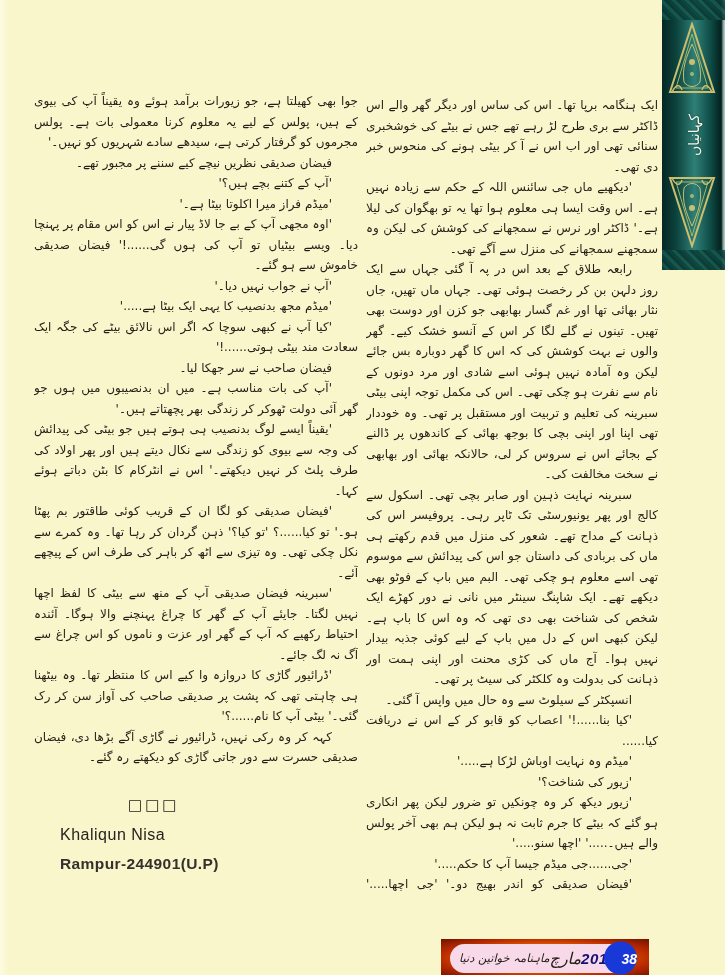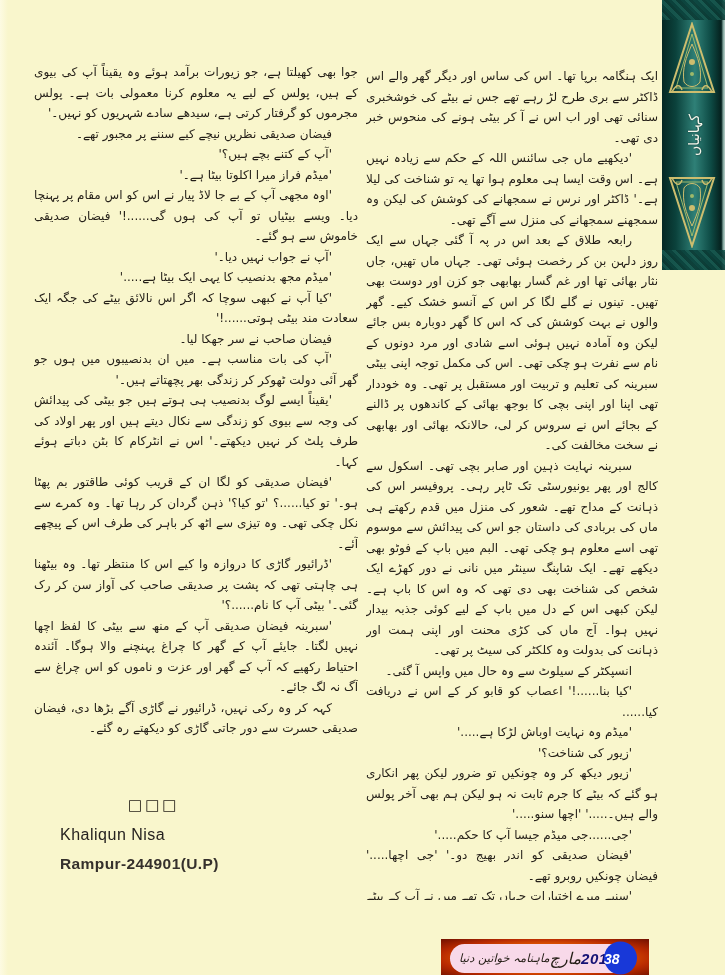--- a/index.html
+++ b/index.html
@@ -40,21 +40,21 @@
   }
   
   .col{
     position:absolute;direction:rtl;
     color:#241f18;
     font-size:12px;line-height:20.5px;
     text-align:justify;
     overflow:hidden;
   }
   .col p{margin:0;text-indent:26px;}
-  .col p:first-child{text-indent:0;}
+  .col p:first-child{text-indent:0;margin-top:29px;}
   .col-right{top:66px;right:67px;width:292px;height:834px;}
   .col-left{top:62px;left:34px;width:324px;height:736px;}
   
   .end-marker{
     position:absolute;left:128px;top:796px;
     font-size:15px;font-weight:bold;color:#211c15;letter-spacing:3px;
     font-family:"DejaVu Sans",sans-serif;
   }
   .author{
     position:absolute;left:60px;top:826px;
@@ -77,21 +77,21 @@
     padding:0 38px 0 9px;box-sizing:border-box;
     justify-content:space-between;
   }
   .mag-name{direction:rtl;font-size:11.5px;color:#231d15;white-space:nowrap;}
   .issue-month{direction:rtl;font-size:16px;color:#231d15;white-space:nowrap;}
   .issue-year{font-size:15px;font-weight:bold;color:#151275;font-family:"Liberation Sans",sans-serif;letter-spacing:.5px;}
   .page-badge{
     position:absolute;right:-3px;top:50%;transform:translateY(-50%);
     width:33px;height:33px;border-radius:50%;
     background:#1838d8;color:#ffffff;
-    display:flex;align-items:center;justify-content:flex-start;
+    display:flex;align-items:center;justify-content:flex-end;
     font-size:14px;font-weight:bold;font-family:"Liberation Sans",sans-serif;
   }
 </style>
 </head>
 <body>
 
 <div class="page">
 
   <div class="spine">
     <div class="band-top"></div>
@@ -114,21 +114,21 @@
       <circle cx="24" cy="40" r="3" fill="#cdbd6e"></circle>
       <circle cx="24" cy="52" r="2" fill="#9db96a"></circle>
       <path d="M4 70 C8 62 12 62 14 68" fill="none" stroke="#cdbd6e" stroke-width="1.5"></path>
       <path d="M44 70 C40 62 36 62 34 68" fill="none" stroke="#cdbd6e" stroke-width="1.5"></path>
     </svg>
     <div class="band-bottom"></div>
   </div>
 
   <div class="col col-right">
       <p>ایک ہنگامہ برپا تھا۔ اس کی ساس اور دیگر گھر والے اس ڈاکٹر سے بری طرح لڑ رہے تھے جس نے بیٹے کی خوشخبری سنائی تھی اور اب اس نے آ کر بیٹی ہونے کی منحوس خبر دی تھی۔</p>
-      <p>'دیکھیے ماں جی سائنس اللہ کے حکم سے زیادہ نہیں ہے۔ اس وقت ایسا ہی معلوم ہوا تھا یہ تو شناخت کی لیلا ہے۔' ڈاکٹر اور نرس نے سمجھانے کی کوشش کی لیکن وہ سمجھنے سمجھانے کی منزل سے آگے تھی۔</p>
+      <p>'دیکھیے ماں جی سائنس اللہ کے حکم سے زیادہ نہیں ہے۔ اس وقت ایسا ہی معلوم ہوا تھا یہ تو بھگوان کی لیلا ہے۔' ڈاکٹر اور نرس نے سمجھانے کی کوشش کی لیکن وہ سمجھنے سمجھانے کی منزل سے آگے تھی۔</p>
       <p>رابعہ طلاق کے بعد اس در پہ آ گئی جہاں سے ایک روز دلہن بن کر رخصت ہوئی تھی۔ جہاں ماں تھیں، جاں نثار بھائی تھا اور غم گسار بھابھی جو کزن اور دوست بھی تھیں۔ تینوں نے گلے لگا کر اس کے آنسو خشک کیے۔ گھر والوں نے بہت کوشش کی کہ اس کا گھر دوبارہ بس جائے لیکن وہ آمادہ نہیں ہوئی اسے شادی اور مرد دونوں کے نام سے نفرت ہو چکی تھی۔ اس کی مکمل توجہ اپنی بیٹی سبرینہ کی تعلیم و تربیت اور مستقبل پر تھی۔ وہ خوددار تھی اپنا اور اپنی بچی کا بوجھ بھائی کے کاندھوں پر ڈالنے کے بجائے اس نے سروس کر لی، حالانکہ بھائی اور بھابھی نے سخت مخالفت کی۔</p>
       <p>سبرینہ نہایت ذہین اور صابر بچی تھی۔ اسکول سے کالج اور پھر یونیورسٹی تک ٹاپر رہی۔ پروفیسر اس کی ذہانت کے مداح تھے۔ شعور کی منزل میں قدم رکھتے ہی ماں کی بربادی کی داستان جو اس کی پیدائش سے موسوم تھی اسے معلوم ہو چکی تھی۔ البم میں باپ کے فوٹو بھی دیکھے تھے۔ ایک شاپنگ سینٹر میں نانی نے دور کھڑے ایک شخص کی شناخت بھی دی تھی کہ وہ اس کا باپ ہے۔ لیکن کبھی اس کے دل میں باپ کے لیے کوئی جذبہ بیدار نہیں ہوا۔ آج ماں کی کڑی محنت اور اپنی ہمت اور ذہانت کی بدولت وہ کلکٹر کی سیٹ پر تھی۔</p>
       <p>انسپکٹر کے سیلوٹ سے وہ حال میں واپس آ گئی۔</p>
       <p>'کیا بنا......!' اعصاب کو قابو کر کے اس نے دریافت کیا......</p>
       <p>'میڈم وہ نہایت اوباش لڑکا ہے.....'</p>
       <p>'زیور کی شناخت؟'</p>
       <p>'زیور دیکھ کر وہ چونکیں تو ضرور لیکن پھر انکاری ہو گئے کہ بیٹے کا جرم ثابت نہ ہو لیکن ہم بھی آخر پولس والے ہیں۔.....' 'اچھا سنو.....'</p>
       <p>'جی......جی میڈم جیسا آپ کا حکم.....'</p>
       <p>'فیضان صدیقی کو اندر بھیج دو۔' 'جی اچھا.....' فیضان چونکیں روبرو تھے۔</p>
       <p>'سنیے میرے اختیارات جہاں تک تھے میں نے آپ کے بیٹے کی رہائی کے لیے کہہ دیا ہے۔ لیکن آئندہ ایسا نہیں ہوگا۔ وہ شراب بھی پیتا ہے،</p>
@@ -140,22 +140,22 @@
       <p>'آپ کے کتنے بچے ہیں؟'</p>
       <p>'میڈم فراز میرا اکلوتا بیٹا ہے۔'</p>
       <p>'اوہ مجھی آپ کے بے جا لاڈ پیار نے اس کو اس مقام پر پہنچا دیا۔ ویسے بیٹیاں تو آپ کی ہوں گی......!' فیضان صدیقی خاموش سے ہو گئے۔</p>
       <p>'آپ نے جواب نہیں دیا۔'</p>
       <p>'میڈم مجھ بدنصیب کا یہی ایک بیٹا ہے.....'</p>
       <p>'کیا آپ نے کبھی سوچا کہ اگر اس نالائق بیٹے کی جگہ ایک سعادت مند بیٹی ہوتی......!'</p>
       <p>فیضان صاحب نے سر جھکا لیا۔</p>
       <p>'آپ کی بات مناسب ہے۔ میں ان بدنصیبوں میں ہوں جو گھر آئی دولت ٹھوکر کر زندگی بھر پچھتاتے ہیں۔'</p>
       <p>'یقیناً ایسے لوگ بدنصیب ہی ہوتے ہیں جو بیٹی کی پیدائش کی وجہ سے بیوی کو زندگی سے نکال دیتے ہیں اور پھر اولاد کی طرف پلٹ کر نہیں دیکھتے۔' اس نے انٹرکام کا بٹن دباتے ہوئے کہا۔</p>
       <p>'فیضان صدیقی کو لگا ان کے قریب کوئی طاقتور بم پھٹا ہو۔' تو کیا......؟ 'تو کیا؟' ذہن گردان کر رہا تھا۔ وہ کمرے سے نکل چکی تھی۔ وہ تیزی سے اٹھ کر باہر کی طرف اس کے پیچھے آئے۔</p>
+      <p>'سبرینہ فیضان صدیقی آپ کے منھ سے بیٹی کا لفظ اچھا نہیں لگتا۔ جایئے آپ کے گھر کا چراغ پہنچنے والا ہوگا۔ آئندہ احتیاط رکھیے کہ آپ کے گھر اور عزت و ناموں کو اس چراغ سے آگ نہ لگ جائے۔</p>
       <p>'ڈرائیور گاڑی کا دروازہ وا کیے اس کا منتظر تھا۔ وہ بیٹھنا ہی چاہتی تھی کہ پشت پر صدیقی صاحب کی آواز سن کر رک گئی۔' بیٹی آپ کا نام......؟'</p>
-      <p>'سبرینہ فیضان صدیقی آپ کے منھ سے بیٹی کا لفظ اچھا نہیں لگتا۔ جایئے آپ کے گھر کا چراغ پہنچنے والا ہوگا۔ آئندہ احتیاط رکھیے کہ آپ کے گھر اور عزت و ناموں کو اس چراغ سے آگ نہ لگ جائے۔</p>
       <p>کہہ کر وہ رکی نہیں، ڈرائیور نے گاڑی آگے بڑھا دی، فیضان صدیقی حسرت سے دور جاتی گاڑی کو دیکھتے رہ گئے۔</p>
     </div>
 
   <div class="end-marker">□□□</div>
 
   <div class="author">
     <div class="name">Khaliqun Nisa</div>
     <div class="addr">Rampur-244901(U.P)</div>
   </div>
 

